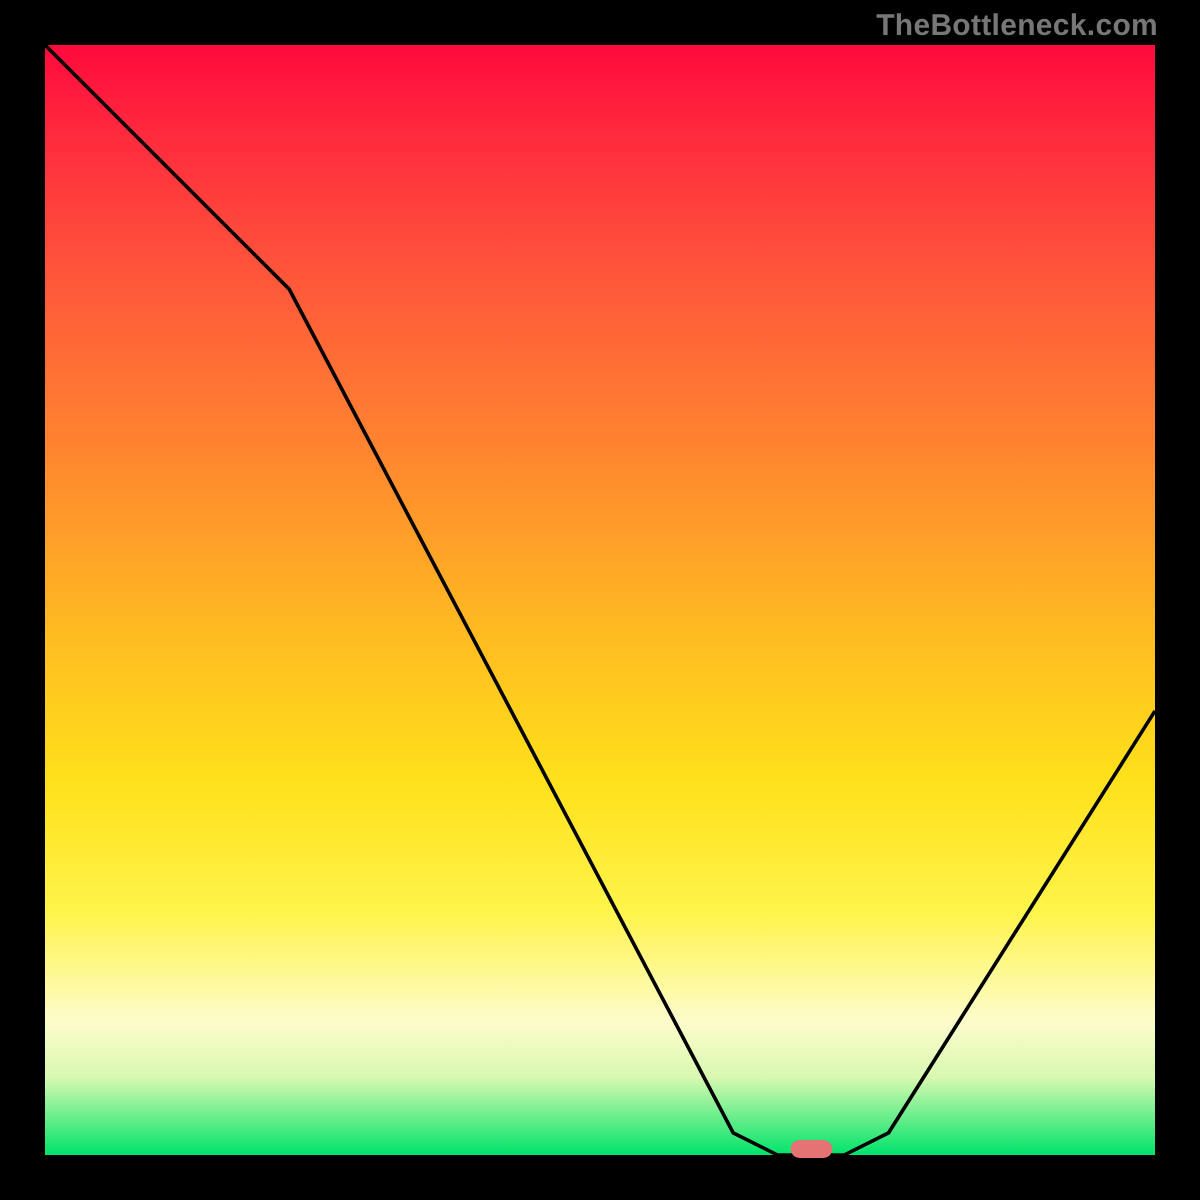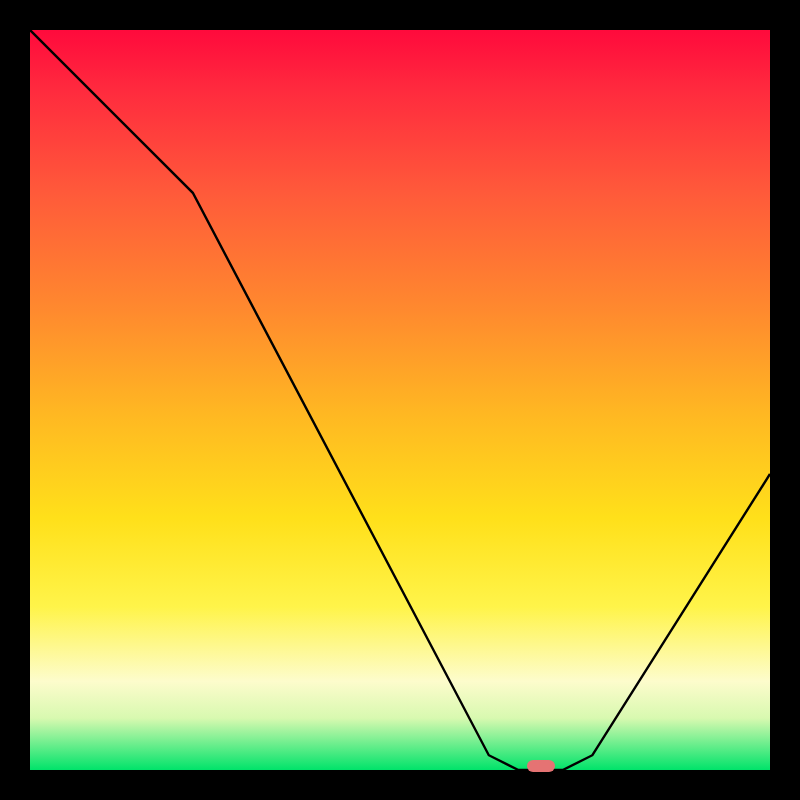--- a/index.html
+++ b/index.html
@@ -72,13 +72,14 @@
 <div class="frame">
 
   <div class="plot-area"></div>
 
   <svg class="curve" viewBox="0 0 740 740" preserveAspectRatio="none">
     <path d="M0.0 0.0 L88.8 88.8 L162.8 162.8 L458.8 725.2 L488.4 740.0 L532.8 740.0 L562.4 725.2 L740.0 444.0" fill="none" stroke="#000" stroke-width="2.4"></path>
   </svg>
 
   <div class="marker" style="left: 540.6px; top: 766.3px;"></div>
 
+  <div class="watermark">TheBottleneck.com</div>
 </div>
 
 </body></html>

